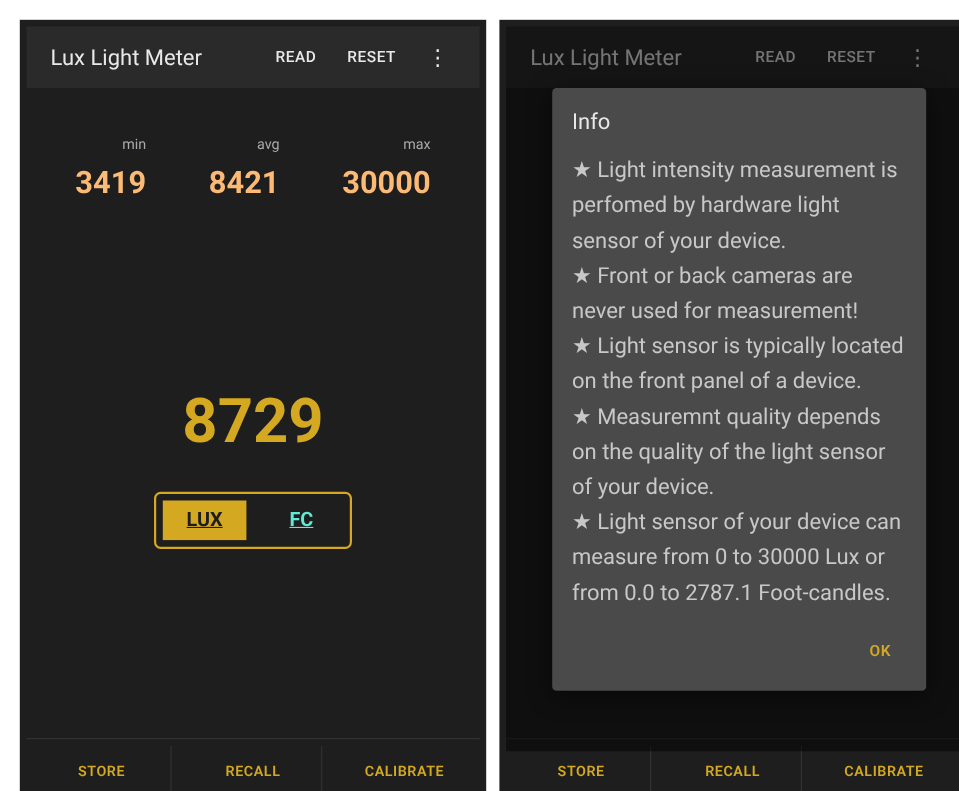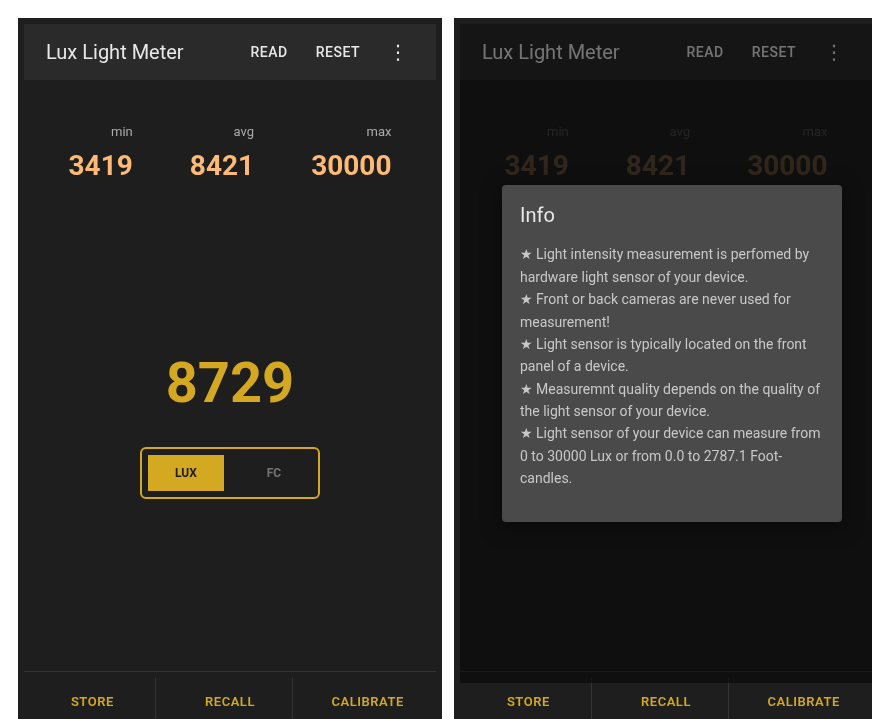--- a/index.html
+++ b/index.html
@@ -119,33 +119,34 @@
       overflow: hidden;
       width: 180px;
       height: 52px;
     }
 
     .toggle-option {
       flex: 1;
       display: flex;
       align-items: center;
       justify-content: center;
-      font-size: 12px;
+      font-size: 18px;
       font-weight: 700;
       cursor: pointer;
+      text-decoration: underline;
     }
 
     .toggle-option.active {
       background-color: #d4a820;
       color: #1e1e1e;
     }
 
     .toggle-option.inactive {
       background-color: transparent;
-      color: #737373;
+      color: #5eead4;
       border-radius: 21px;
     }
 
     
     .bottom-bar {
       display: flex;
       height: 60px;
       border-top: 1px solid #333;
     }
 
@@ -191,21 +192,21 @@
 
     .dialog-title {
       color: #e8e8e8;
       font-size: 20px;
       font-weight: 400;
       margin-bottom: 16px;
     }
 
     .dialog-body {
       color: #c8c8c8;
-      font-size: 14px;
+      font-size: 20px;
       line-height: 1.6;
       margin-bottom: 20px;
     }
 
     .dialog-footer {
       display: flex;
       justify-content: flex-end;
     }
 
     .dialog-ok {
@@ -301,20 +302,23 @@
   <div class="dialog-overlay">
     <div class="dialog">
       <div class="dialog-title">Info</div>
       <div class="dialog-body">
         ★ Light intensity measurement is perfomed by hardware light sensor of your device.<br>
         ★ Front or back cameras are never used for measurement!<br>
         ★ Light sensor is typically located on the front panel of a device.<br>
         ★ Measuremnt quality depends on the quality of the light sensor of your device.<br>
         ★ Light sensor of your device can measure from 0 to 30000 Lux or from 0.0 to 2787.1 Foot-candles.
       </div>
+      <div class="dialog-footer">
+        <span class="dialog-ok">OK</span>
+      </div>
     </div>
   </div>
 
   <div style="flex:1"></div>
 
   <div class="bottom-bar">
     <div class="bottom-btn">STORE</div>
     <div class="bottom-btn">RECALL</div>
     <div class="bottom-btn">CALIBRATE</div>
   </div>

